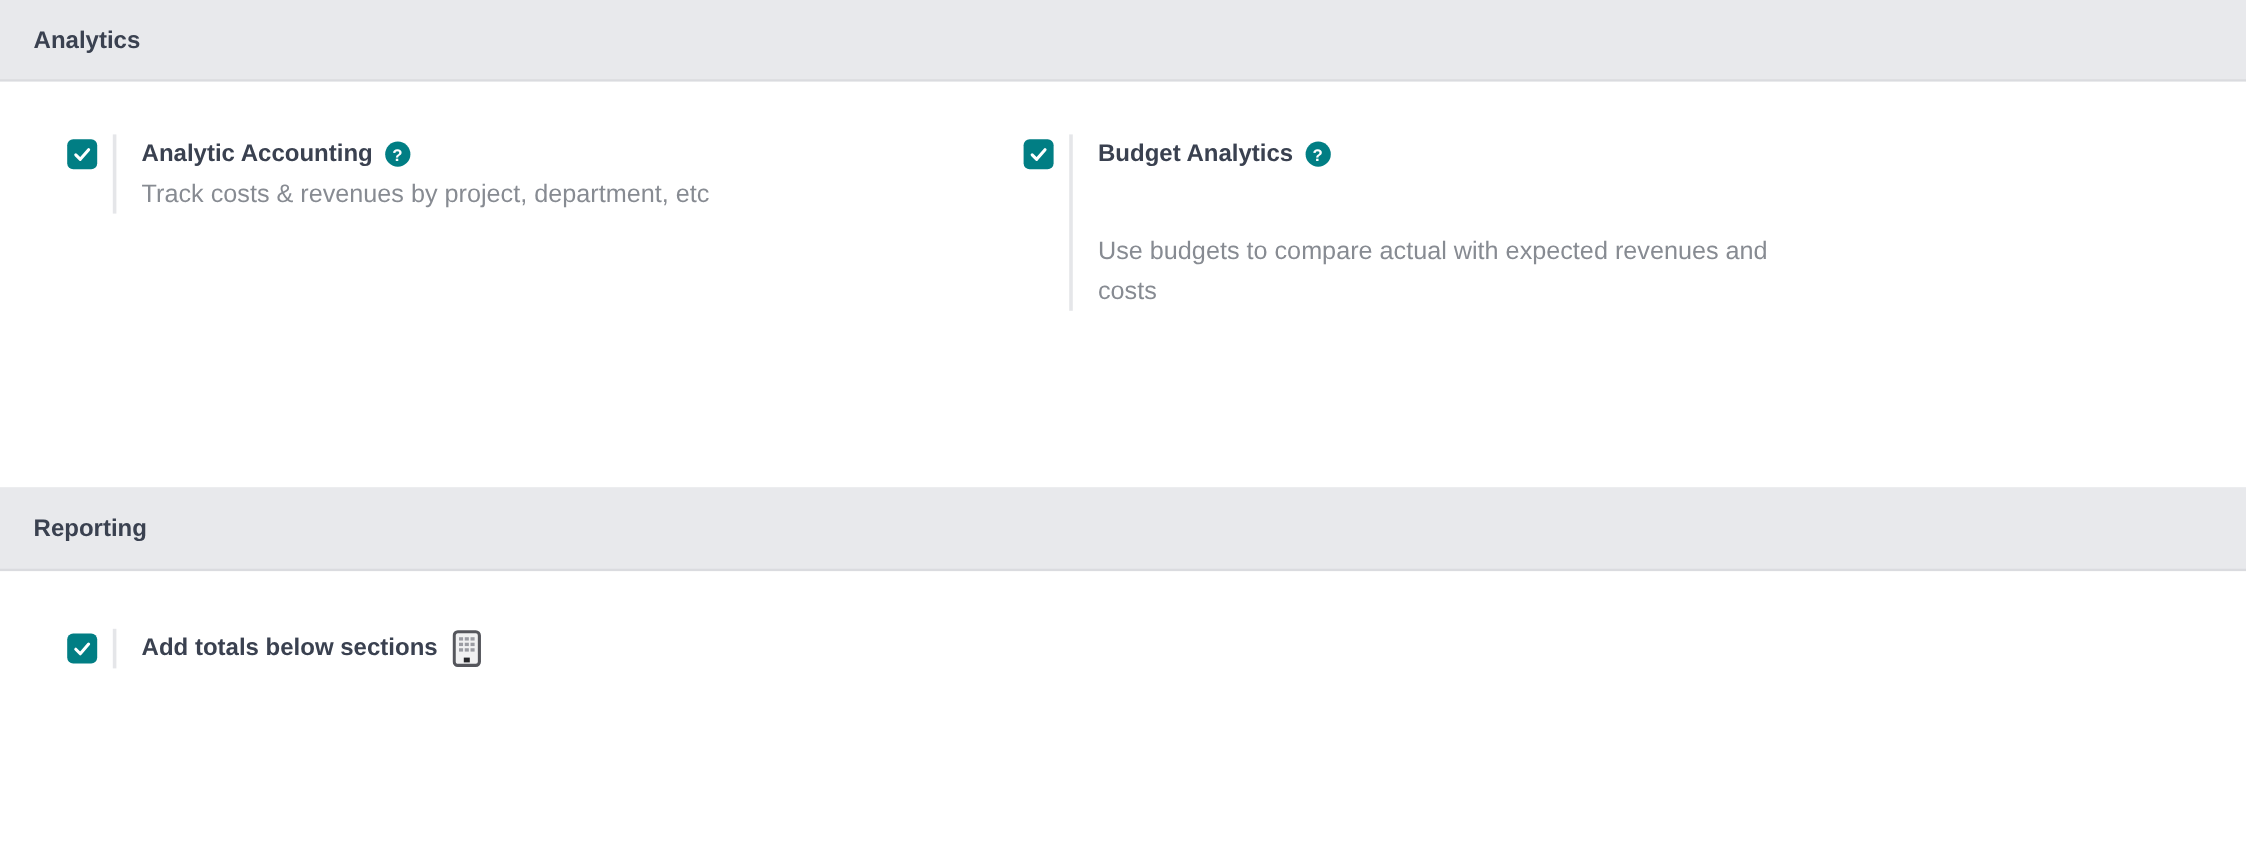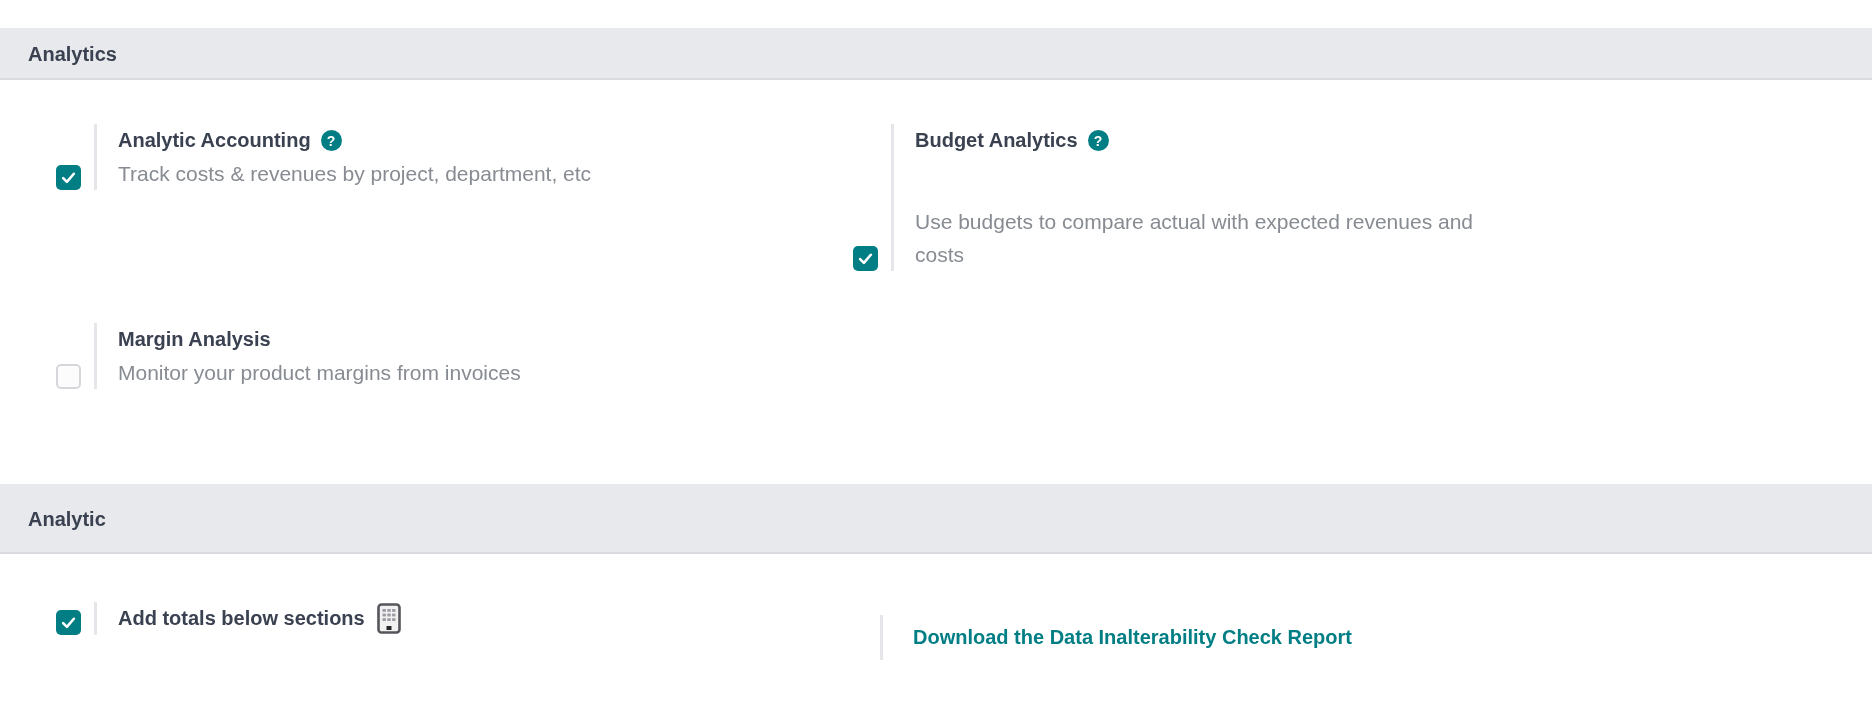--- a/index.html
+++ b/index.html
@@ -7,43 +7,42 @@
   body {
     width: 1872px;
     height: 706px;
     background: #ffffff;
     font-family: "Liberation Sans", sans-serif;
     color: #3b4250;
     overflow: hidden;
   }
   .section-band {
     background: #e8e9ec;
-    height: 52px;
+    height: 68px;
     display: flex;
     align-items: center;
     padding-left: 28px;
     font-size: 20px;
     font-weight: 700;
     color: #3a4150;
     box-shadow: inset 0 -2px 0 rgba(120,124,135,0.12);
-    margin-top: 28px;
   }
   .section-band.band2 {
     height: 70px;
     margin-top: 95px;
   }
   .section-content { padding: 44px 0 0 56px; }
   .section-content.reporting { padding-top: 48px; }
   .grid {
     display: grid;
     grid-template-columns: 797px 1fr;
     row-gap: 52px;
   }
   .grid > * { align-self: start; }
-  .setting { display: flex; align-items: flex-end; }
+  .setting { display: flex; align-items: flex-start; }
   .checkbox {
     width: 25px; height: 25px;
     border-radius: 5px;
     flex: none;
     margin-top: 4px;
     display: flex; align-items: center; justify-content: center;
     cursor: pointer;
   }
   .checkbox.checked { background: #017e84; }
   .checkbox.unchecked { border: 2px solid #d5d7db; background: #fcfcfd; }
@@ -128,37 +127,27 @@
         <div class="vdiv"></div>
         <div class="content">
           <div class="label-row">
             <span class="setting-label">Budget Analytics</span>
             <span class="help-badge">?</span>
           </div>
           <div class="desc budget">Use budgets to compare actual with expected revenues and costs</div>
         </div>
       </div>
 
-      <div class="setting">
-        <div class="checkbox unchecked"></div>
-        <div class="vdiv"></div>
-        <div class="content">
-          <div class="label-row">
-            <span class="setting-label">Margin Analysis</span>
-          </div>
-          <div class="desc">Monitor your product margins from invoices</div>
-        </div>
-      </div>
 
       <div></div>
     </div>
   </div>
 
   <div class="section-band band2">
-    <span>Analytic</span>
+    <span>Reporting</span>
   </div>
 
   <div class="section-content reporting">
     <div class="grid">
 
       <div class="setting">
         <div class="checkbox checked">
           <svg width="15" height="15" viewBox="0 0 14 14">
               <path d="M2 7.5 L5.5 11 L12 3.5" stroke="#fff" stroke-width="2.4" fill="none" stroke-linecap="round" stroke-linejoin="round"></path>
             </svg>
@@ -179,20 +168,17 @@
                 <rect x="5.5" y="15.2" width="3.4" height="2.8" fill="#9b9ca3"></rect>
                   <rect x="10.3" y="15.2" width="3.4" height="2.8" fill="#9b9ca3"></rect>
                   <rect x="15.1" y="15.2" width="3.4" height="2.8" fill="#9b9ca3"></rect>
                 <rect x="9.5" y="23" width="5" height="4" fill="#26262a"></rect>
               </svg>
             </span>
           </div>
         </div>
       </div>
 
-      <div class="link-cell">
-        <a href="#" class="dl-link">Download the Data Inalterability Check Report</a>
-      </div>
 
     </div>
   </div>
 
 </div>
 
 </body></html>

